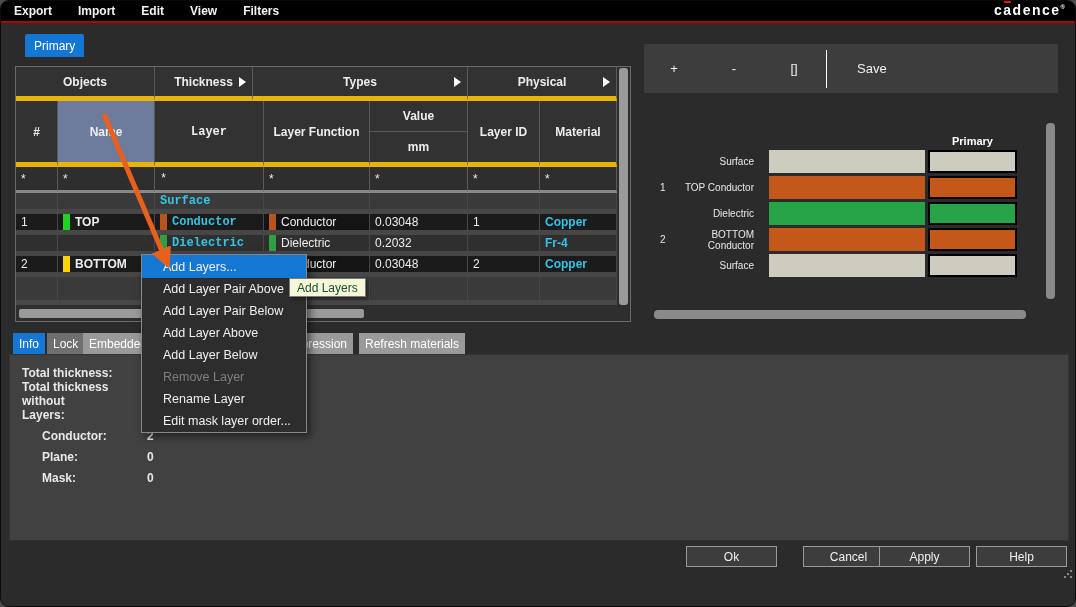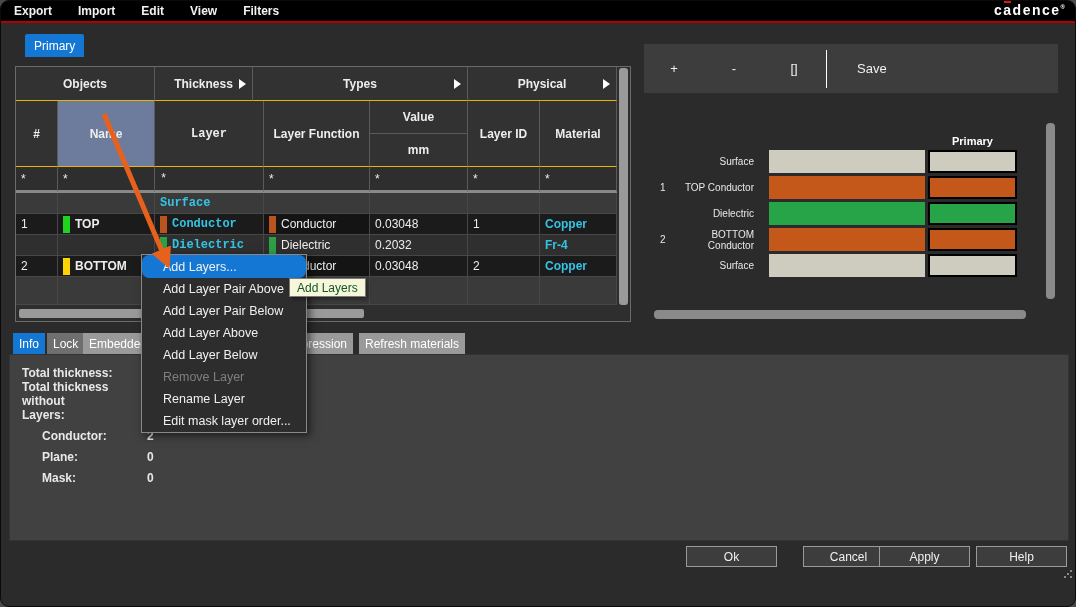--- a/index.html
+++ b/index.html
@@ -19,21 +19,21 @@
   .brand .acc{position:relative;}
   .brand .acc::before{content:"";position:absolute;left:1px;right:2px;top:-1px;height:2px;background:#d9161a;}
   .brand sup{font-size:6px;letter-spacing:0;}
   .redline{height:2px;background:#b40000;}
   
   .content{position:relative;height:553px;background:#2b2b2b;}
   .ptab{position:absolute;left:24px;top:11px;height:23px;padding:0 9px;color:#fff;font-size:12px;display:flex;align-items:center;border-radius:2px 2px 0 0;}
   
   .tablewrap{position:absolute;left:14px;top:43px;width:616px;height:256px;border:1px solid #6a6a6a;background:#2e2e2e;}
   .trow{display:flex;width:601px;}
-  .cell{border-right:1px solid #5a5a5a;border-bottom:1px solid #eab308;display:flex;align-items:center;color:#ededed;font-size:12px;overflow:hidden;white-space:nowrap;}
+  .cell{border-right:1px solid #5a5a5a;border-bottom:5px solid #eab308;display:flex;align-items:center;color:#ededed;font-size:12px;overflow:hidden;white-space:nowrap;}
   .hd{justify-content:center;font-weight:700;background:#323232;position:relative;}
   .c1{width:42px;}.c2{width:97px;}.c3{width:109px;font-family:Liberation Mono, monospace;}.c4{width:106px;}.c5{width:98px;}.c6{width:72px;}.c7{width:77px;}
   .g1{width:139px;}.g2{width:215px;}.g3{width:98px;}.g4{width:149px;}
   .garrow{position:absolute;right:6px;top:50%;margin-top:-5px;width:0;height:0;border-left:7px solid #fff;border-top:5px solid transparent;border-bottom:5px solid transparent;}
   .ghead{height:34px;}
   .subhead{height:66px;}
   .vmcell{flex-direction:column;padding:0;align-items:stretch;}
   .vmcell .half{height:33px;display:flex;align-items:center;justify-content:center;font-weight:700;}
   .vmcell .half:first-child{border-bottom:1px solid #5a5a5a;}
   .frow{height:26px;border-bottom:1px solid #8a8a8a;}
@@ -78,21 +78,21 @@
   .ilabel{width:129px;padding-left:12px;}
   .ilabel.ind{padding-left:32px;}
   .ivalue{padding-left:8px;font-weight:600;}
   
   .footer{position:absolute;left:0;top:523px;width:1076px;height:30px;}
   .fbtn{position:absolute;top:0;width:91px;height:21px;background:#3d3d3d;border:1px solid #9a9a9a;color:#f0f0f0;font-size:12px;display:flex;align-items:center;justify-content:center;}
   .grip{position:absolute;right:5px;top:24px;width:8px;height:8px;}
   .grip i{position:absolute;width:2px;height:2px;background:#8a8a8a;}
   
   .ctxmenu{position:absolute;left:140px;top:231px;width:166px;background:#2d2d2d;border:1px solid #888;box-shadow:3px 3px 8px rgba(0,0,0,.55);z-index:40;}
-  .mi{height:22px;display:flex;align-items:center;padding-left:21px;color:#f0f0f0;font-size:12.5px;border-radius:7px;}
+  .mi{height:22px;display:flex;align-items:center;padding-left:21px;color:#f0f0f0;font-size:12.5px;}
   .mi.hl{height:23px;}
   .mi.dis{color:#7f7f7f;}
   .tooltip{position:absolute;left:288px;top:255px;height:19px;background:#f6f6d8;border:1px solid #7a7a7a;color:#14532d;font-size:12px;display:flex;align-items:center;padding:0 7px;z-index:50;box-shadow:2px 2px 4px rgba(0,0,0,.4);}
   .arrowsvg{position:absolute;left:0;top:0;width:1076px;height:553px;pointer-events:none;z-index:60;}
 </style>
 </head>
 <body>
 
 <div class="window">
 

